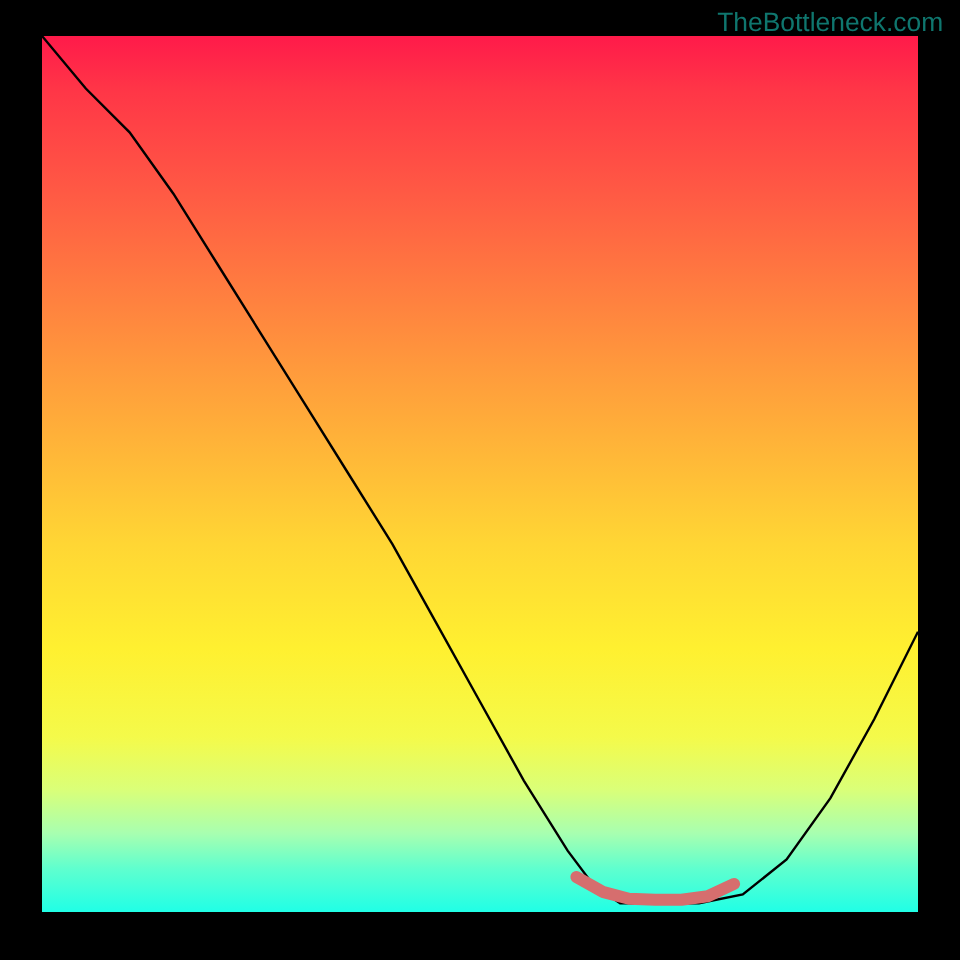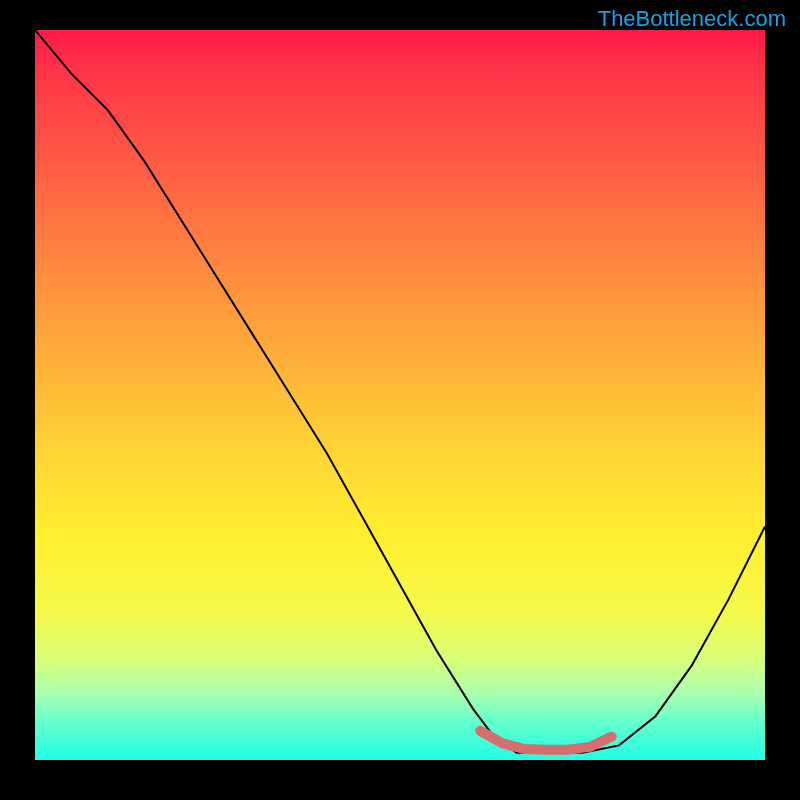--- a/index.html
+++ b/index.html
@@ -8,21 +8,21 @@
     background: #000;
     width: 800px;
     height: 800px;
     position: relative;
     font-family: Arial, sans-serif;
   }
   .watermark {
     position: absolute;
     top: 6px;
     right: 14px;
-    color: #0ea5e9;
+    color: #0f766e;
     font-size: 22px;
     z-index: 10;
   }
   .plot-area {
     position: absolute;
     left: 35px;
     top: 30px;
     width: 730px;
     height: 730px;
     background: linear-gradient(to bottom,

